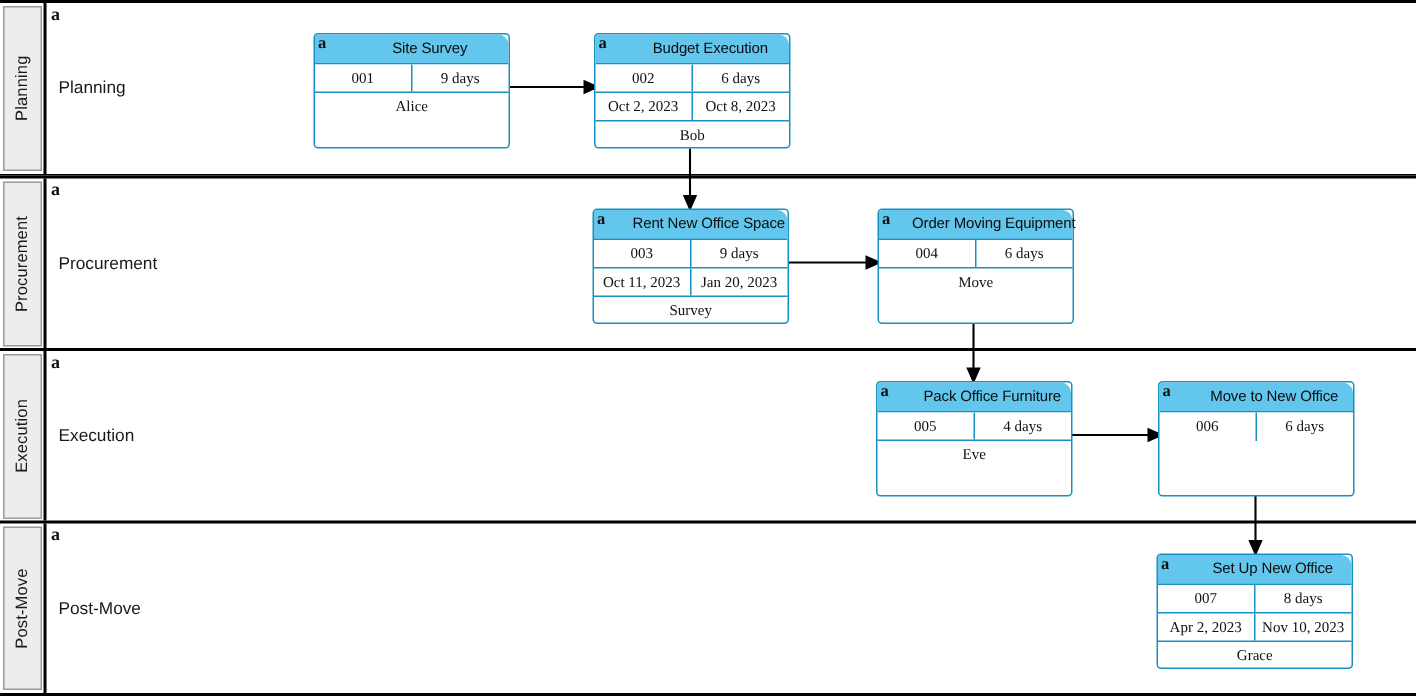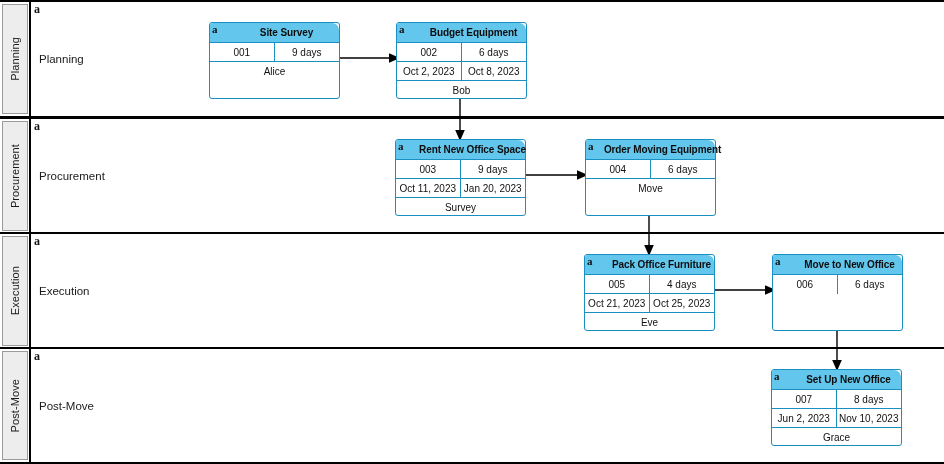--- a/index.html
+++ b/index.html
@@ -85,21 +85,21 @@
     background: #63c6ec;
     border-bottom: 1.5px solid #1a8fc1;
     border-top-left-radius: 2px;
     border-top-right-radius: 7px;
     display: flex;
     align-items: center;
     justify-content: center;
   }
   .task-title {
     font-size: 10px;
-    font-weight: bold;
+    font-weight: normal;
     color: #0d0d0d;
     white-space: nowrap;
     letter-spacing: -0.1px;
     margin-left: 24px;
   }
   .task-badge {
     position: absolute;
     left: 2px; top: 0px;
     font-size: 11px;
     font-weight: bold;
@@ -115,20 +115,21 @@
   .task-row:last-child { border-bottom: none; }
   .task-cell {
     flex: 1 1 50%;
     display: flex;
     align-items: center;
     justify-content: center;
     font-size: 10px;
     color: #111;
     white-space: nowrap;
     overflow: hidden;
+    font-family: Liberation Serif, serif;
   }
   .task-cell.left { border-right: 1.5px solid #1a8fc1; }
   .task-cell.full { flex: 1 1 100%; }
 
   
   .conn {
     position: absolute;
     z-index: 3;
   }
   .conn svg { display: block; overflow: visible; }
@@ -230,21 +231,21 @@
       <div class="task-cell">9 days</div>
     </div>
     <div class="task-row">
       <div class="task-cell full">Alice</div>
     </div>
   </div>
 
   <div class="task" style="left:396px; top:22px;">
     <div class="task-header">
       <span class="task-badge">a</span>
-      <span class="task-title">Budget Equipment</span>
+      <span class="task-title">Budget Execution</span>
     </div>
     <div class="task-row">
       <div class="task-cell left">002</div>
       <div class="task-cell">6 days</div>
     </div>
     <div class="task-row">
       <div class="task-cell left">Oct 2, 2023</div>
       <div class="task-cell">Oct 8, 2023</div>
     </div>
     <div class="task-row">
@@ -287,24 +288,20 @@
   <div class="task" style="left:584px; top:254px;">
     <div class="task-header">
       <span class="task-badge">a</span>
       <span class="task-title">Pack Office Furniture</span>
     </div>
     <div class="task-row">
       <div class="task-cell left">005</div>
       <div class="task-cell">4 days</div>
     </div>
     <div class="task-row">
-      <div class="task-cell left">Oct 21, 2023</div>
-      <div class="task-cell">Oct 25, 2023</div>
-    </div>
-    <div class="task-row">
       <div class="task-cell full">Eve</div>
     </div>
   </div>
 
   <div class="task" style="left:772px; top:254px;">
     <div class="task-header">
       <span class="task-badge">a</span>
       <span class="task-title">Move to New Office</span>
     </div>
     <div class="task-row">
@@ -316,21 +313,21 @@
   <div class="task" style="left:771px; top:369px;">
     <div class="task-header">
       <span class="task-badge">a</span>
       <span class="task-title">Set Up New Office</span>
     </div>
     <div class="task-row">
       <div class="task-cell left">007</div>
       <div class="task-cell">8 days</div>
     </div>
     <div class="task-row">
-      <div class="task-cell left">Jun 2, 2023</div>
+      <div class="task-cell left">Apr 2, 2023</div>
       <div class="task-cell">Nov 10, 2023</div>
     </div>
     <div class="task-row">
       <div class="task-cell full">Grace</div>
     </div>
   </div>
 
 </div>
 
 </body></html>

